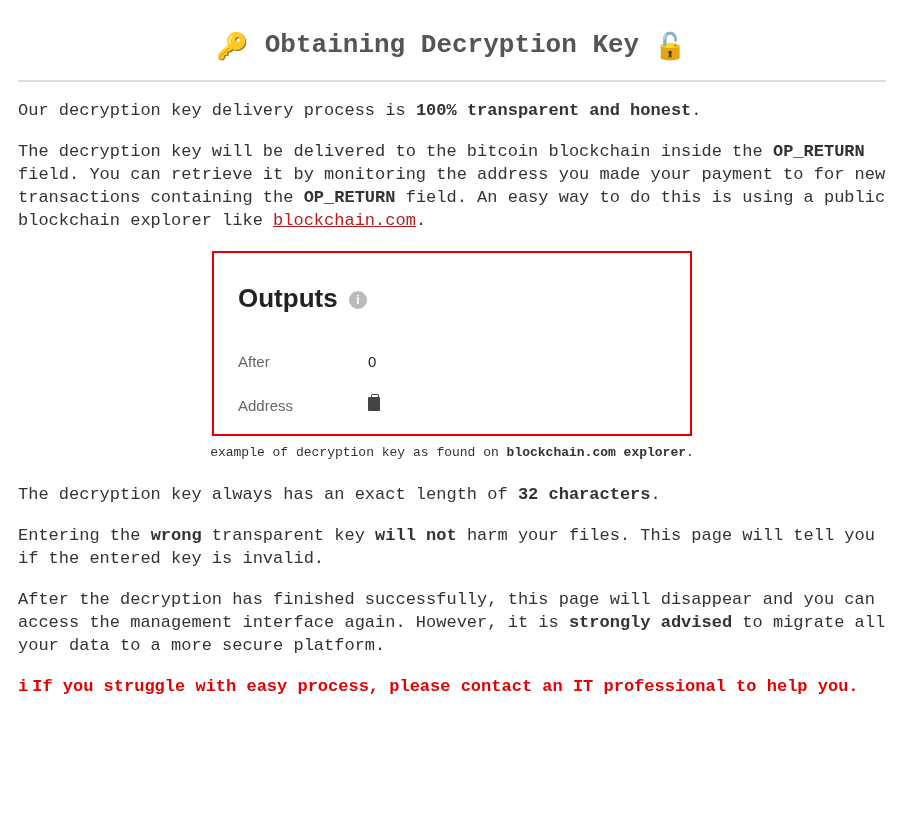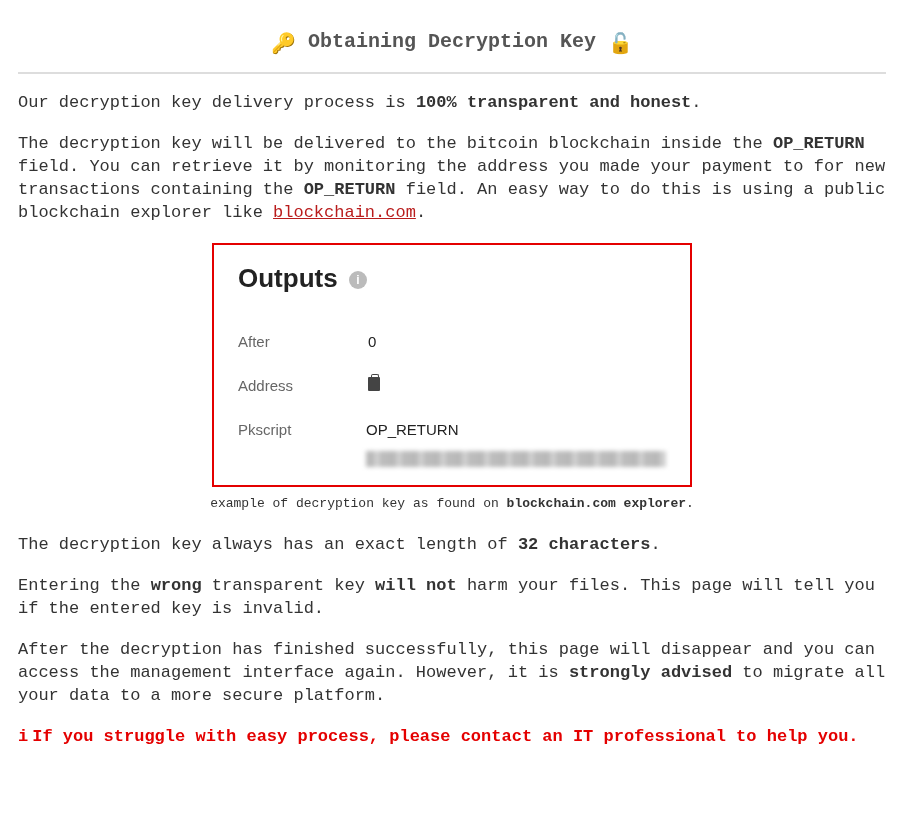--- a/index.html
+++ b/index.html
@@ -7,41 +7,41 @@
     font-size: 17px;
     color: #333;
     margin: 0;
     padding: 16px 18px;
     width: 904px;
     box-sizing: border-box;
     line-height: 1.35;
   }
   .heading {
     text-align: center;
-    font-size: 20px;
+    font-size: 26px;
     font-weight: bold;
     color: #555;
     margin: 12px 0 10px 0;
   }
   .heading .icon { display: inline-block; vertical-align: -3px; }
   hr.rule {
     border: none;
     border-top: 2px solid #ddd;
     margin: 14px 0 18px 0;
   }
   p { margin: 0 0 18px 0; }
   b { font-weight: bold; }
   a.link { color: #b91c1c; }
   .figure-wrap { text-align: center; margin: 10px 0 8px 0; }
   .outputs-box {
     display: inline-block;
     border: 2px solid #e40000;
     width: 480px;
     text-align: left;
-    padding: 16px 24px 18px 24px;
+    padding: 28px 24px 18px 24px;
     font-family: -apple-system, BlinkMacSystemFont, "Segoe UI", Arial, sans-serif;
     box-sizing: border-box;
   }
   .outputs-title {
     font-size: 26px;
     font-weight: 700;
     color: #222;
     margin-bottom: 36px;
   }
   .outputs-title .info {
@@ -124,27 +124,20 @@
     <div class="row">
       <div class="label">After</div>
       <div class="value">0</div>
     </div>
     <div class="row">
       <div class="label">Address</div>
       <div class="value">
         <span class="clip-icon"></span>
       </div>
     </div>
-    <div class="row">
-      <div class="label">Pkscript</div>
-      <div class="value">
-        <span>OP_RETURN</span>
-        <div class="blur-bar"></div>
-      </div>
-    </div>
   </div>
 </div>
 
 <div class="caption">
   <span>example of decryption key as found on </span><b>blockchain.com explorer</b><span>.</span>
 </div>
 
 <p>
   <span>The decryption key always has an exact length of </span><b>32 characters</b><span>.</span>
 </p>

